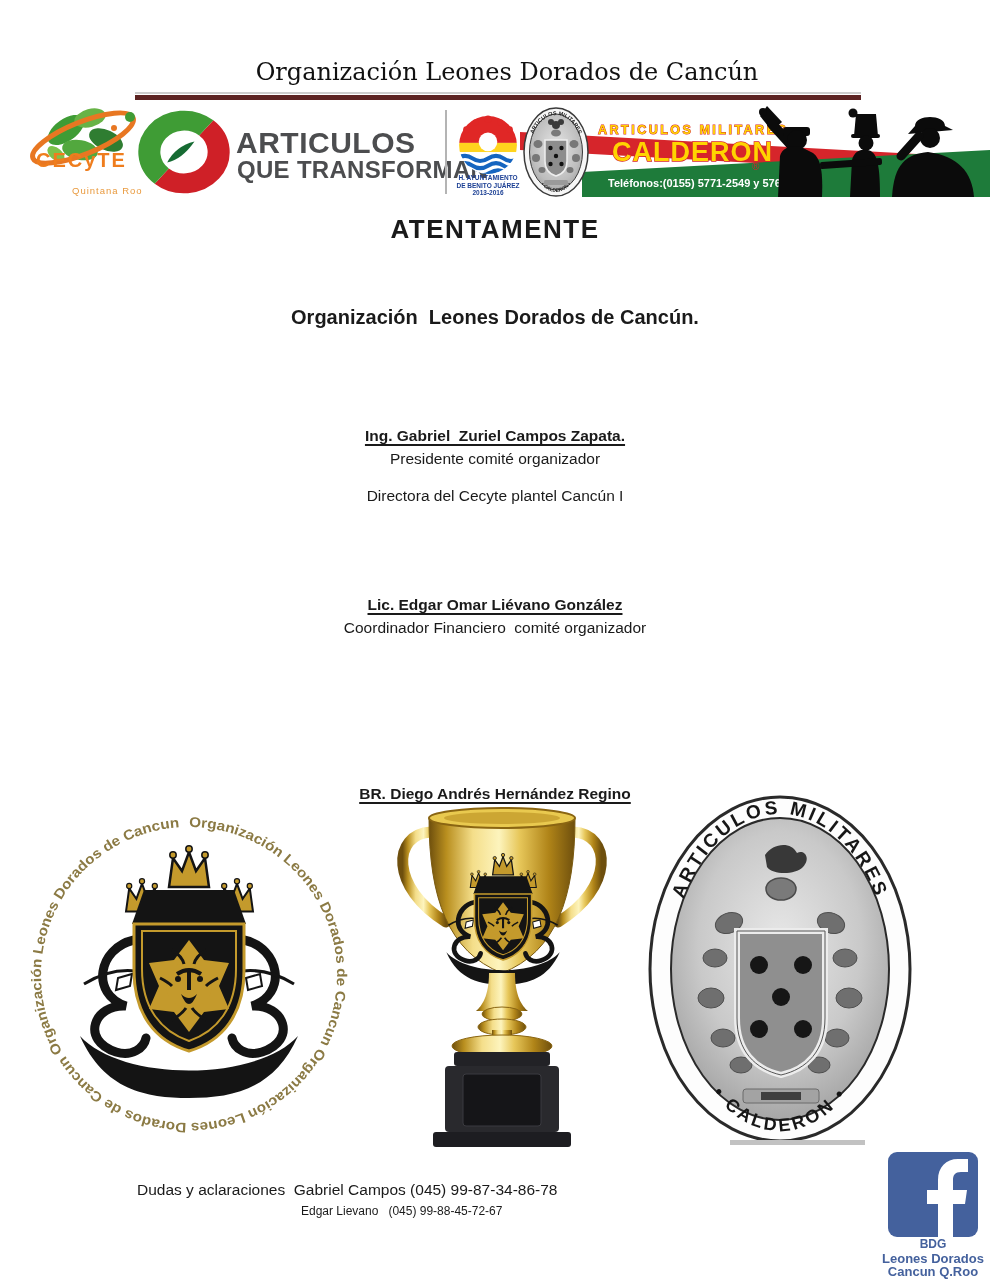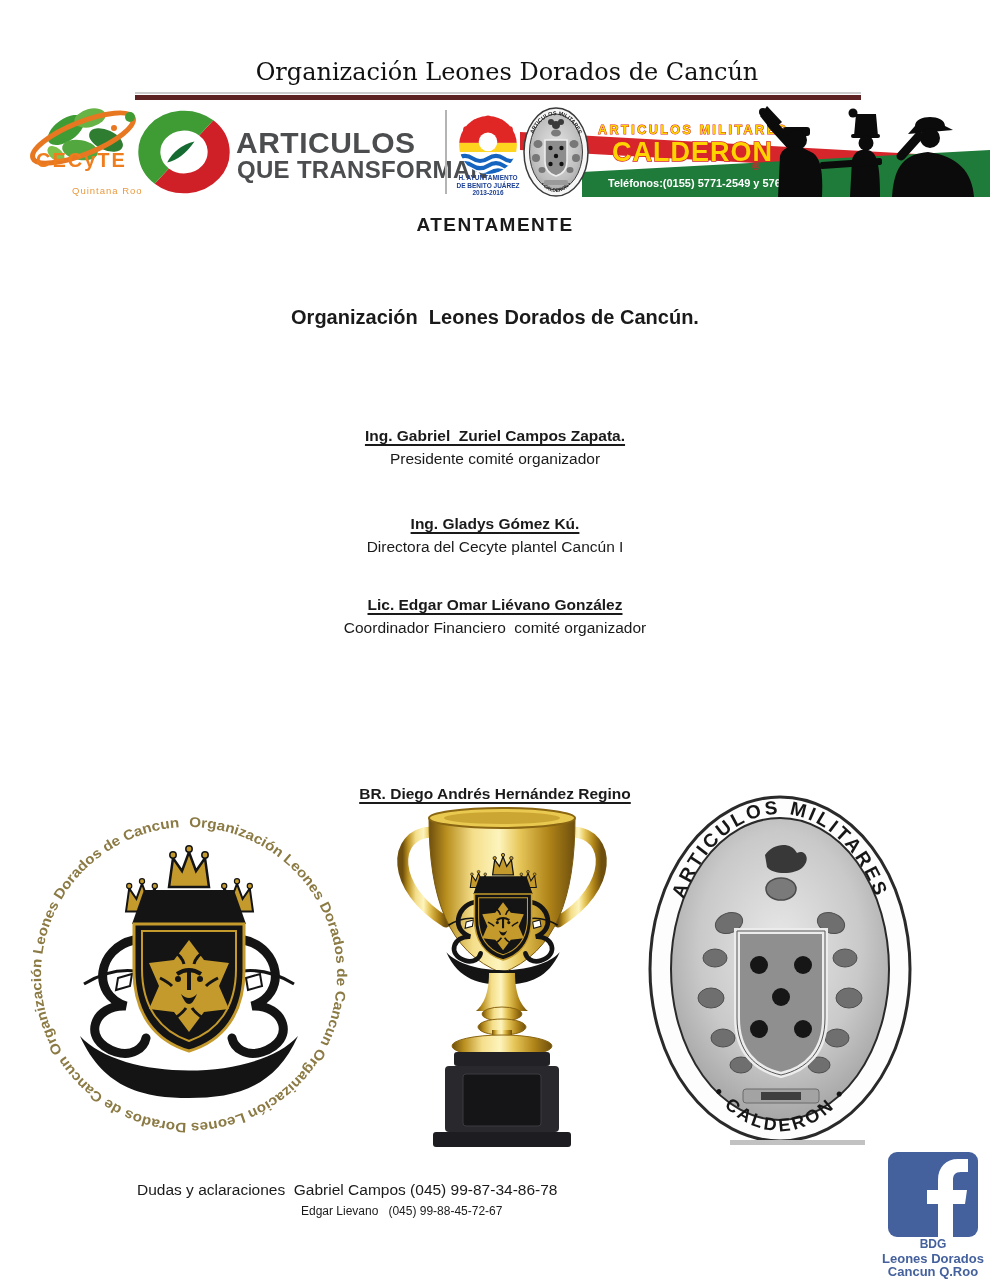--- a/index.html
+++ b/index.html
@@ -16,21 +16,21 @@
 
   
   .cecyte-word{top:163px;left:36px;font-size:20px;font-weight:bold;color:#ef7d1d;letter-spacing:2px;}
   .cecyte-region{top:184px;left:72px;font-size:9.5px;color:#e99a3e;letter-spacing:1px;}
   .res-line1{top:126px;left:236px;font-size:30px;font-weight:bold;color:#4c4d4f;letter-spacing:0.5px;}
   .res-line2{top:156px;left:237px;font-size:24px;font-weight:bold;color:#4c4d4f;letter-spacing:0.3px;}
   .ayun-caption{top:174px;left:428px;width:120px;text-align:center;font-size:6.5px;line-height:7.5px;
                 font-weight:bold;color:#1b3f94;}
 
   
-  .salutation{top:214px;font-size:19px;font-weight:bold;letter-spacing:1.5px;}
+  .salutation{top:214px;font-size:26px;font-weight:bold;letter-spacing:1.5px;}
   .org-name{top:306px;font-size:20px;font-weight:bold;}
   .sig{line-height:23px;font-size:15.5px;}
   .sig .nm{font-weight:bold;text-decoration:underline;text-decoration-thickness:1.5px;text-underline-offset:3px;margin-top:28px;}
   .sig1{top:396px;} .sig2{top:484px;} .sig3{top:565px;} .sig4{top:647px;} .sig5{top:754px;}
 
   
   .contact1{top:1181px;left:137px;font-size:15.5px;}
   .contact2{top:1204px;left:301px;font-size:12px;}
   .fb-square{top:1152px;left:888px;width:90px;height:85px;background:#44619d;border-radius:9px;}
   .fb-caption{top:1238px;left:858px;width:150px;text-align:center;font-size:13px;line-height:13.5px;
@@ -170,21 +170,20 @@
   </div>
 
   <div class="abs center salutation">ATENTAMENTE</div>
   <div class="abs center org-name pre">Organización  Leones Dorados de Cancún.</div>
 
   <div class="abs center sig sig1">
     <div class="nm pre">Ing. Gabriel  Zuriel Campos Zapata.</div>
     <div class="pre">Presidente comité organizador</div>
   </div>
   <div class="abs center sig sig2">
-    <div class="nm pre">Ing. Gladys Gómez Kú.</div>
     <div class="pre">Directora del Cecyte plantel Cancún I</div>
   </div>
   <div class="abs center sig sig3">
     <div class="nm pre">Lic. Edgar Omar Liévano González</div>
     <div class="pre">Coordinador Financiero  comité organizador</div>
   </div>
   <div class="abs center sig sig5">
     <div class="nm pre">BR. Diego Andrés Hernández Regino</div>
   </div>
 

